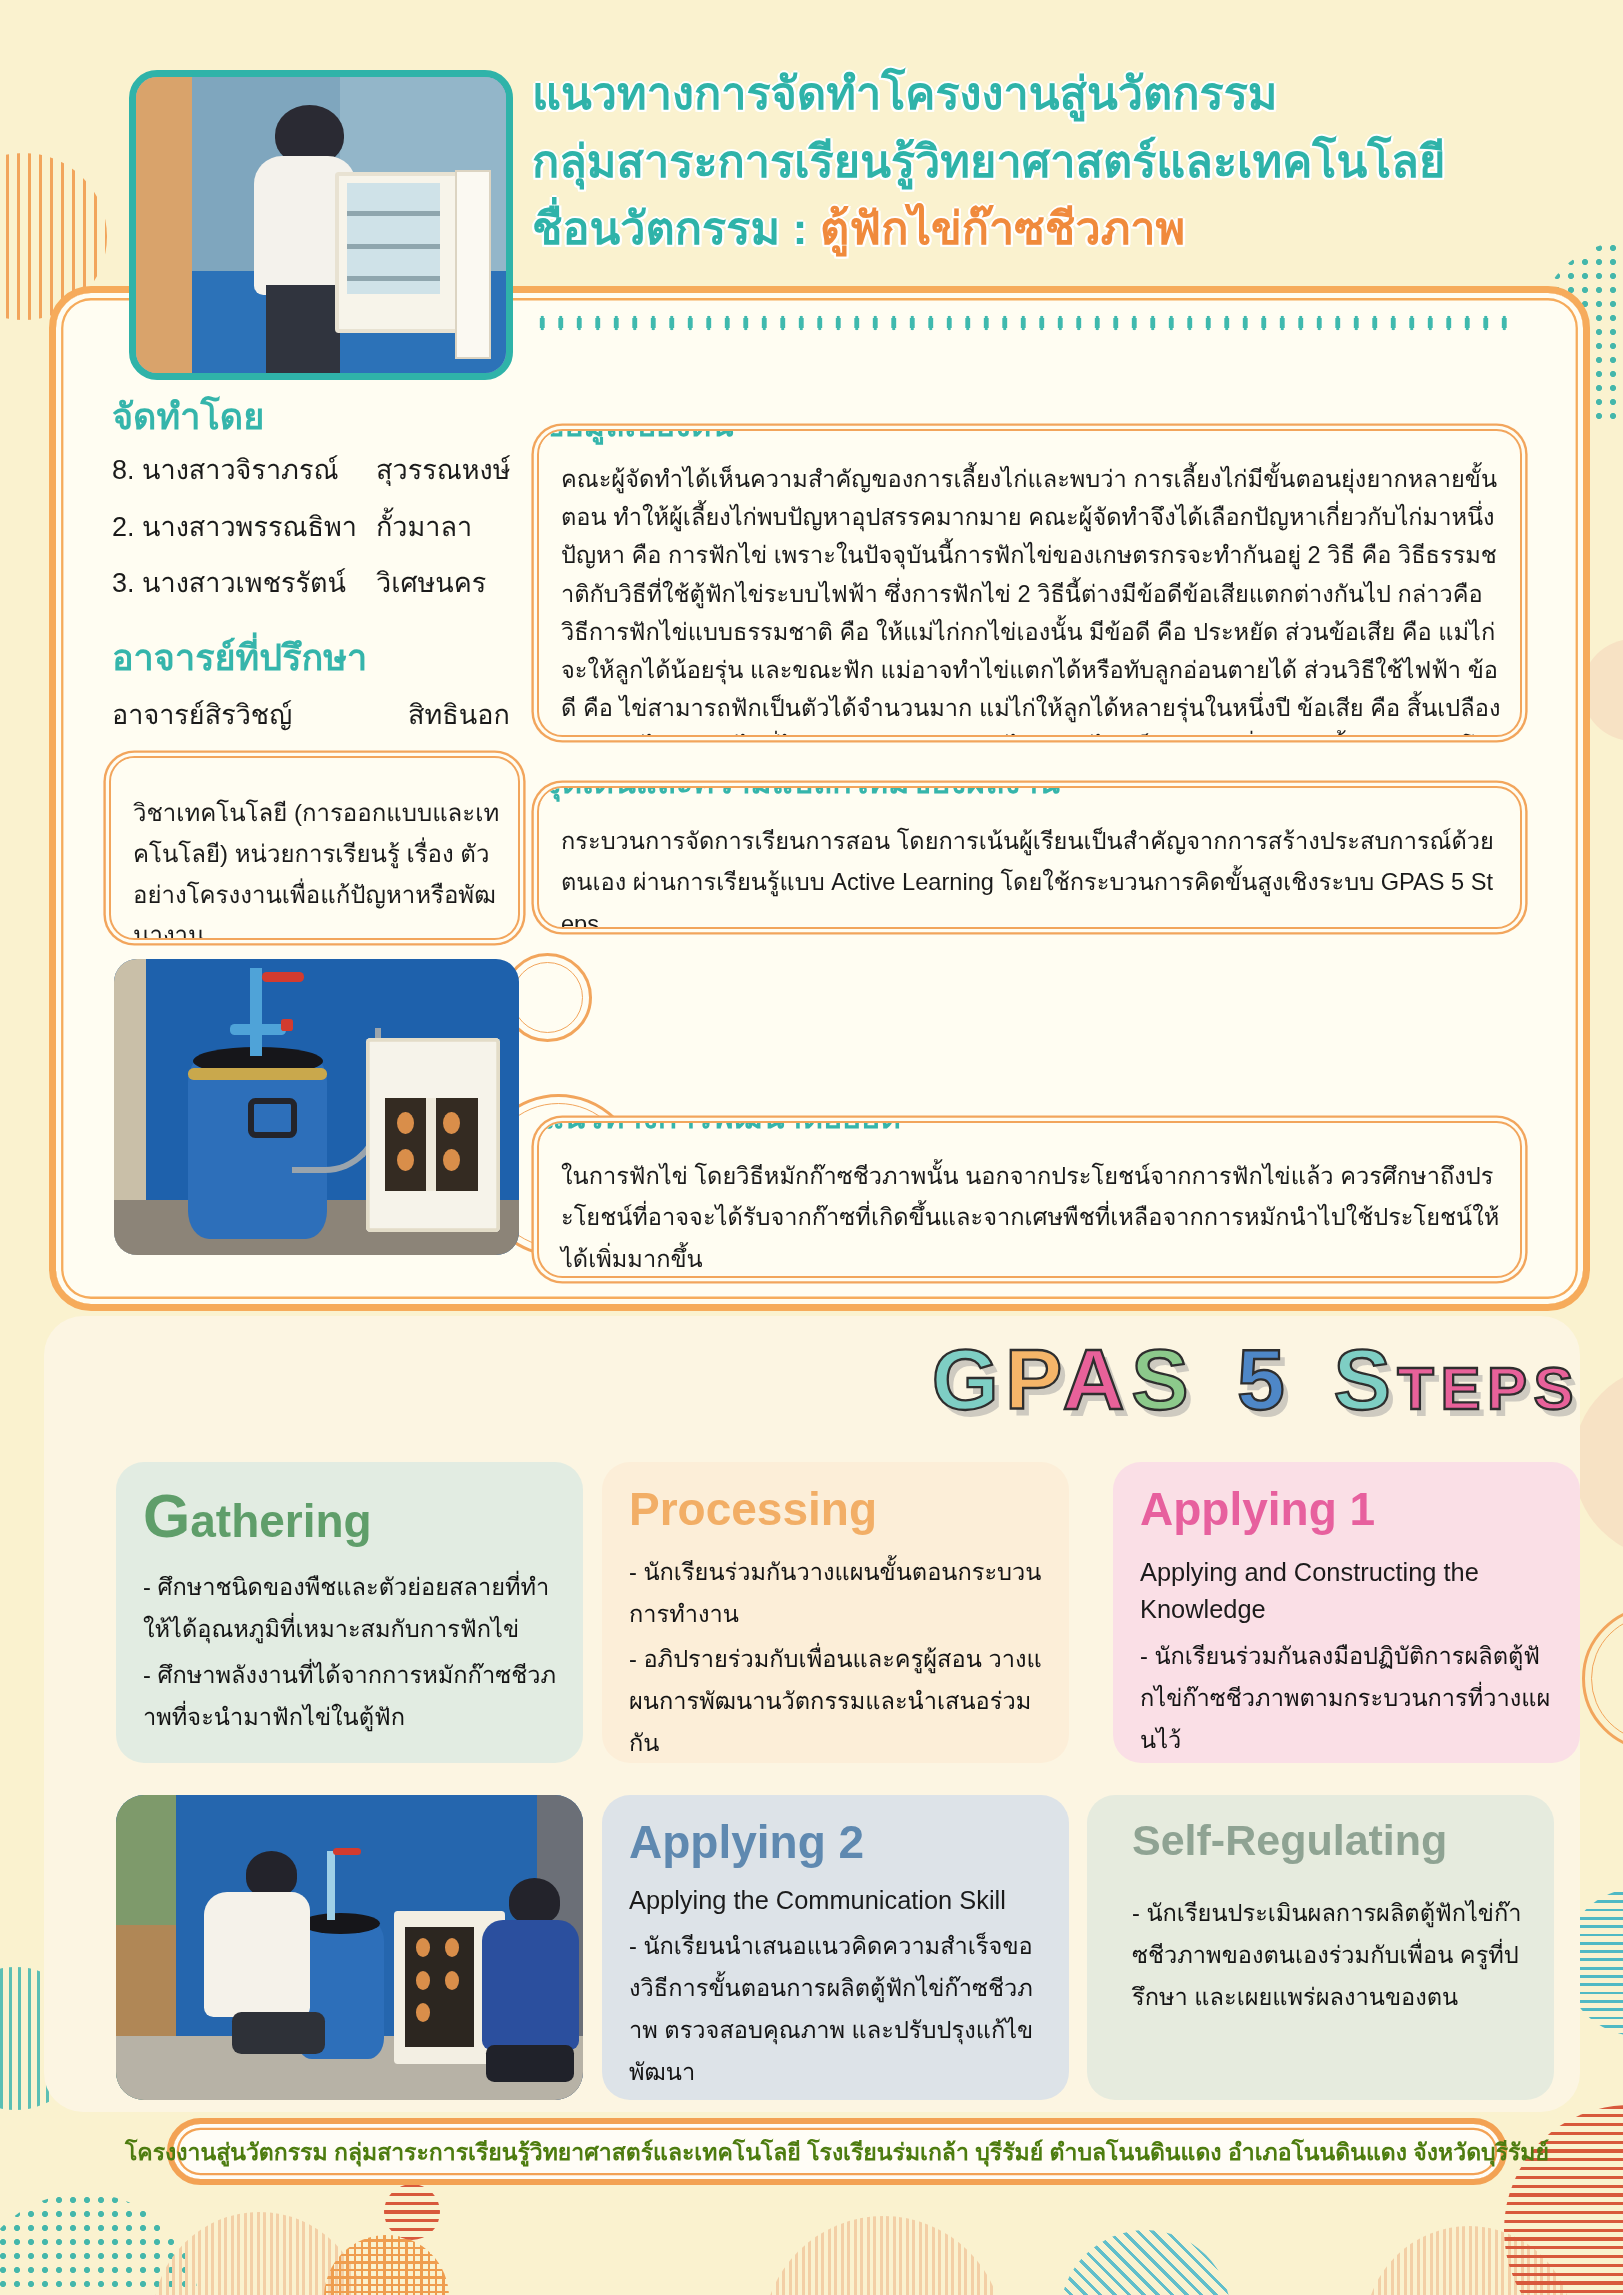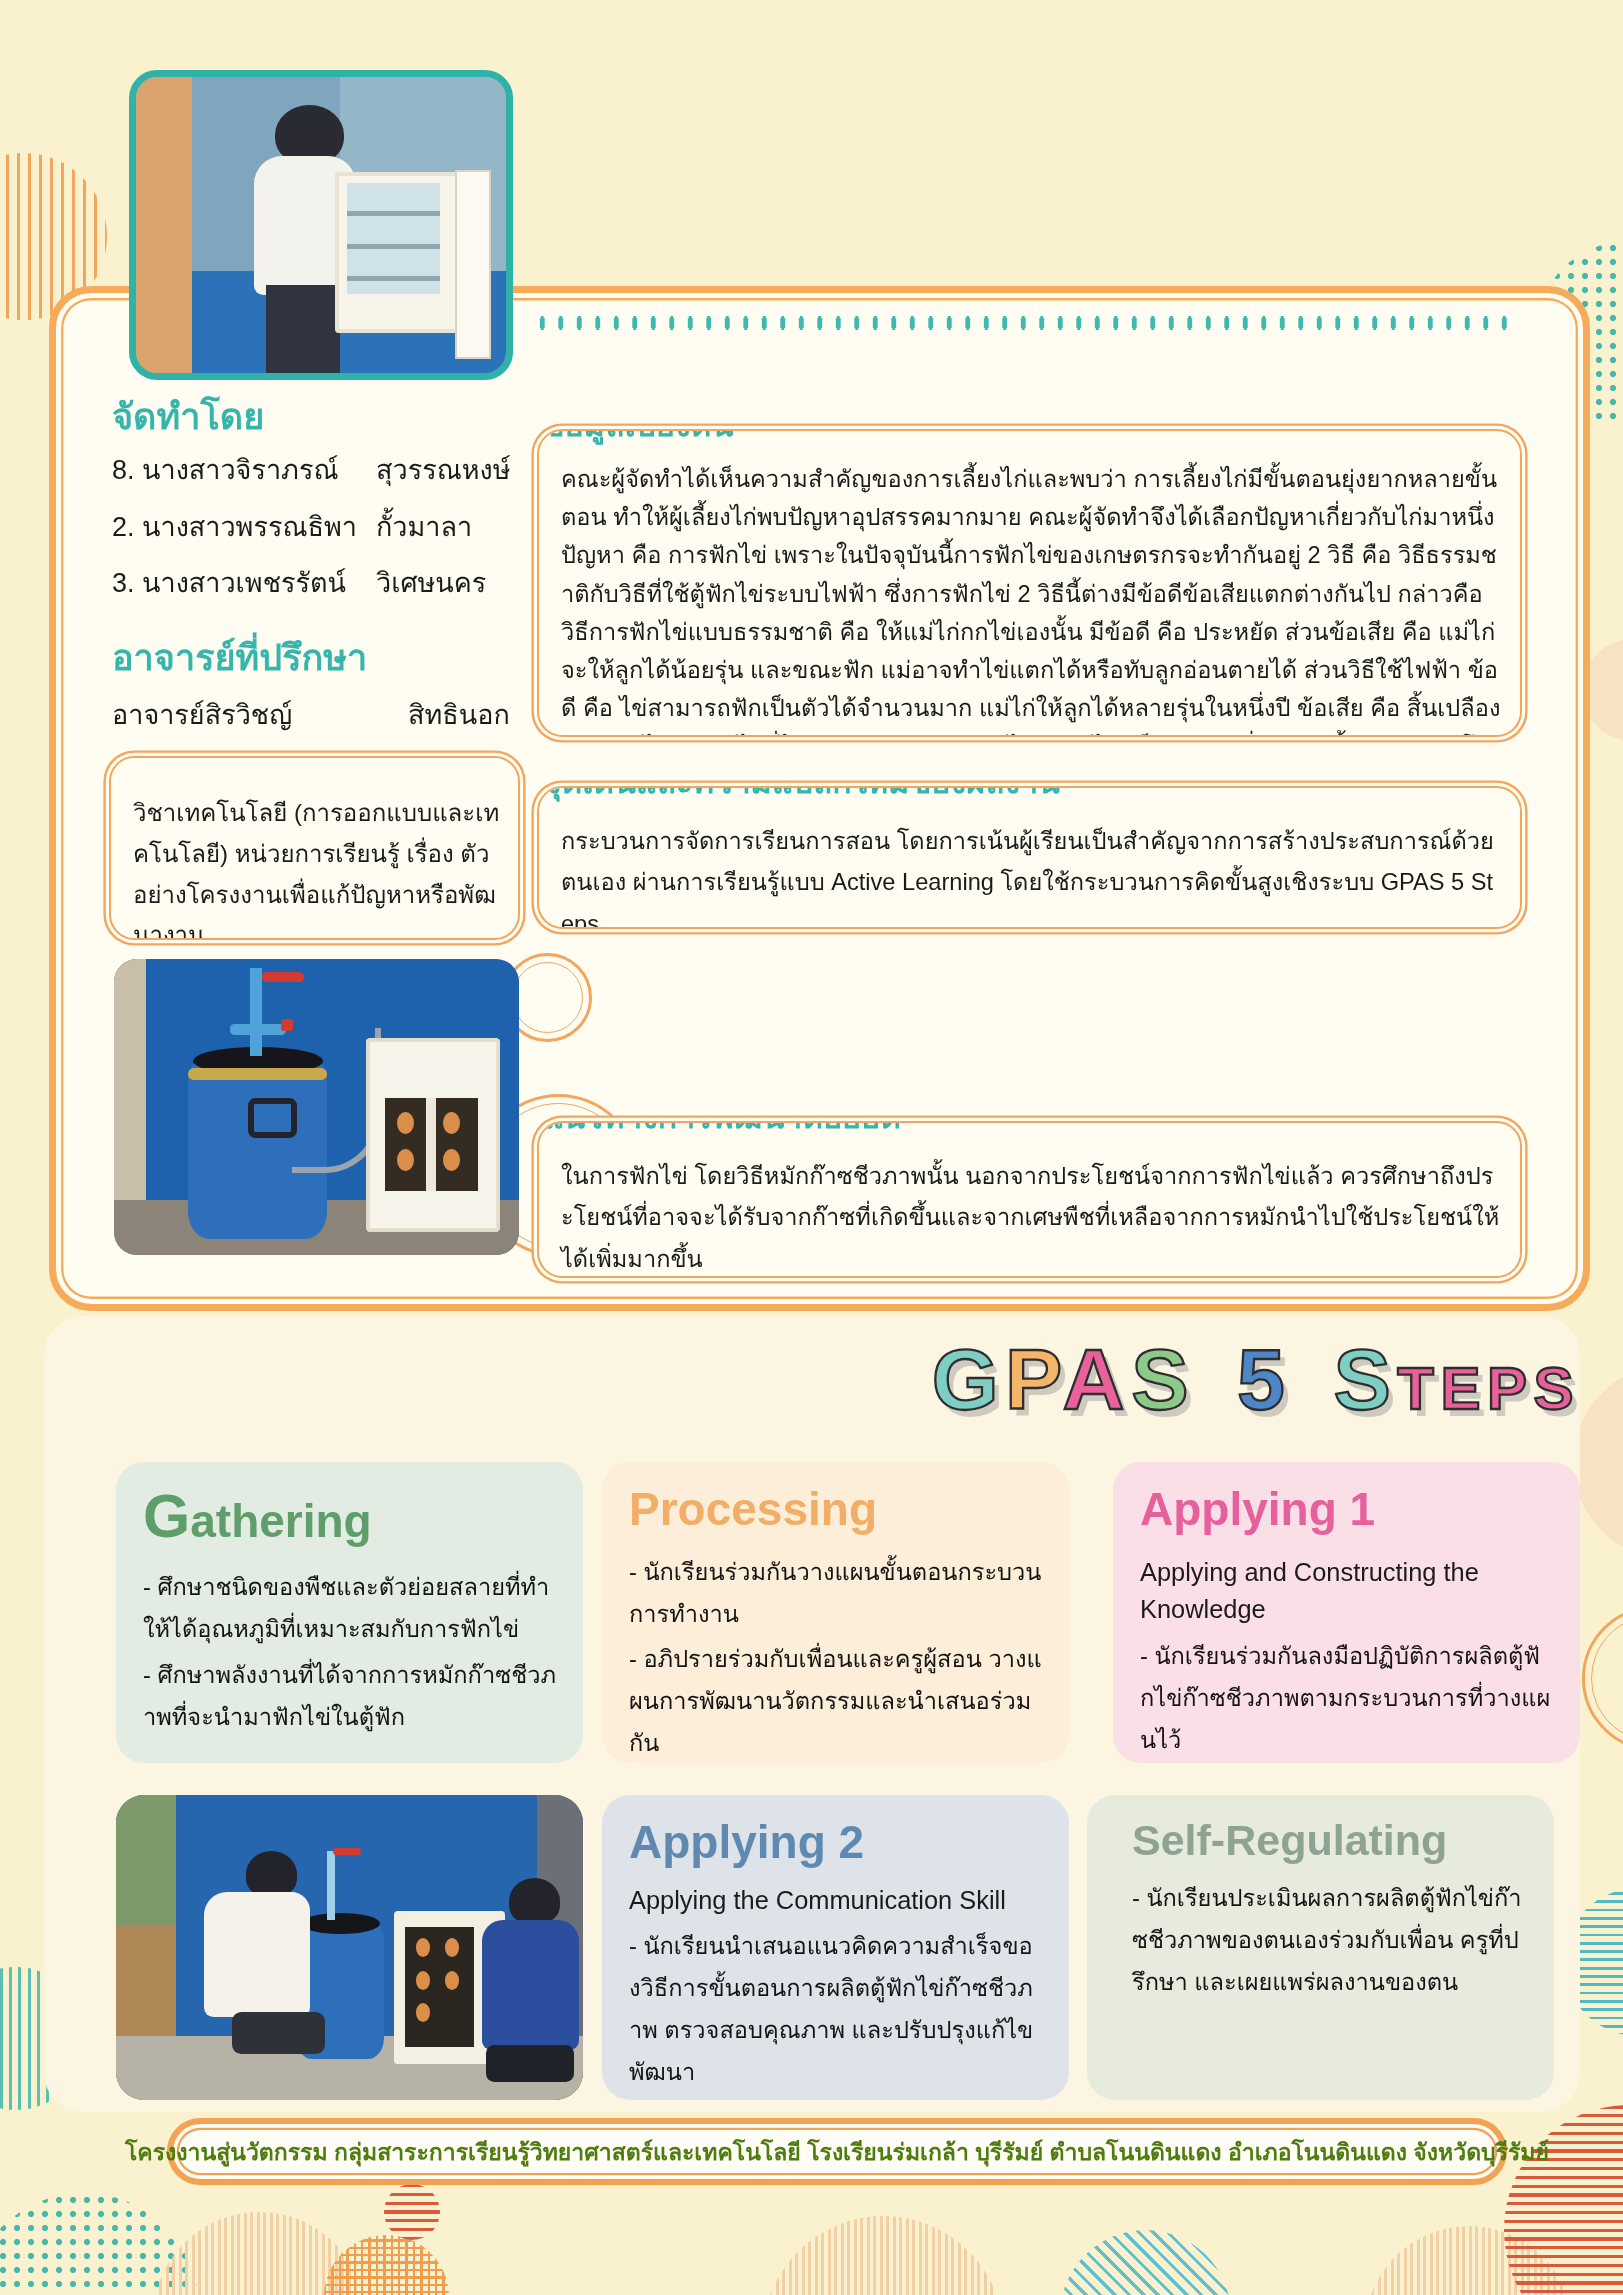--- a/index.html
+++ b/index.html
@@ -94,20 +94,27 @@
       <div class="sq" style="left:130px;top:208px;width:74px;height:88px;background:#30343E;"></div>
       <div class="sq" style="left:199px;top:95px;width:116px;height:153px;background:#F7F4EA;border:4.6px solid #E8E2D2;border-radius:3.7px;"></div>
       <div class="sq" style="left:211px;top:106px;width:93px;height:111px;background:#CFE2E8;"></div>
       <div class="sq" style="left:211px;top:134px;width:93px;height:4.6px;background:#8FA6AE;"></div>
       <div class="sq" style="left:211px;top:167px;width:93px;height:4.6px;background:#8FA6AE;"></div>
       <div class="sq" style="left:211px;top:199px;width:93px;height:4.6px;background:#8FA6AE;"></div>
       <div class="sq" style="left:319px;top:93px;width:32px;height:185px;background:#FBF9F2;border:2.8px solid #DCD4C2;"></div>
     </div>
   </div>
 
+  <div class="abs title-block">
+    <div>แนวทางการจัดทำโครงงานสู่นวัตกรรม</div>
+    <div>กลุ่มสาระการเรียนรู้วิทยาศาสตร์และเทคโนโลยี</div>
+    <div>
+      <span>ชื่อนวัตกรรม : </span><span class="title-orange">ตู้ฟักไข่ก๊าซชีวภาพ</span>
+    </div>
+  </div>
 
   <div class="abs main-card">
     <div class="abs dash-row"></div>
 
     <div class="decor ring-orange" style="left:447px;top:660px;width:83px;height:83px;z-index:0;"></div>
     <div class="decor ring-orange" style="left:421px;top:801px;width:157px;height:157px;z-index:0;"></div>
 
     <div class="abs h-teal" style="left:56px;top:104px;font-size:36px;z-index:1;">จัดทำโดย</div>
 
     <div class="abs member-row" style="left:56px;top:164px;width:416px;z-index:1;">
@@ -226,21 +233,21 @@
     </div>
 
     <div class="step-card" style="left:558px;top:479px;height:305px;background:#DDE3E8;">
       <div class="step-title" style="color:#5F89B0;">Applying 2</div>
       <div class="step-sub" style="margin-top:16px;">Applying the Communication Skill</div>
       <div class="step-text" style="margin-top:6.5px;">- นักเรียนนำเสนอแนวคิดความสำเร็จของวิธีการขั้นตอนการผลิตตู้ฟักไข่ก๊าซชีวภาพ ตรวจสอบคุณภาพ และปรับปรุงแก้ไข พัฒนา</div>
     </div>
 
     <div class="step-card" style="left:1043px;top:479px;height:305px;background:#E6EBDE;padding-left:45px;">
       <div class="step-title" style="color:#8FA393;font-size:43px;">Self-Regulating</div>
-      <div class="step-text" style="margin-top:15px;">- นักเรียนประเมินผลการผลิตตู้ฟักไข่ก๊าซชีวภาพของตนเองร่วมกับเพื่อน ครูที่ปรึกษา และเผยแพร่ผลงานของตน</div>
+      <div class="step-text" style="margin-top:30px;">- นักเรียนประเมินผลการผลิตตู้ฟักไข่ก๊าซชีวภาพของตนเองร่วมกับเพื่อน ครูที่ปรึกษา และเผยแพร่ผลงานของตน</div>
     </div>
   </div>
 
   <div class="abs footer-pill">
     <span class="footer-text">โครงงานสู่นวัตกรรม กลุ่มสาระการเรียนรู้วิทยาศาสตร์และเทคโนโลยี โรงเรียนร่มเกล้า บุรีรัมย์ ตำบลโนนดินแดง อำเภอโนนดินแดง จังหวัดบุรีรัมย์</span>
   </div>
 
 </div>
 
 

